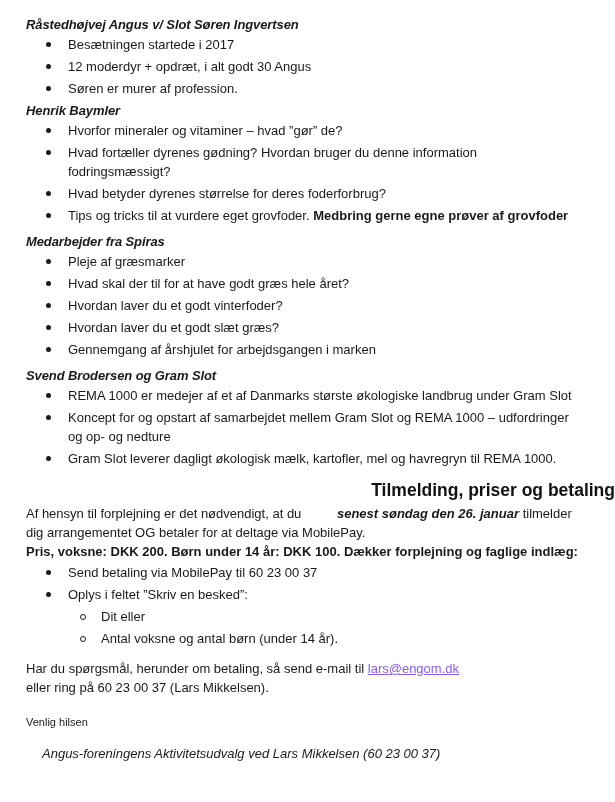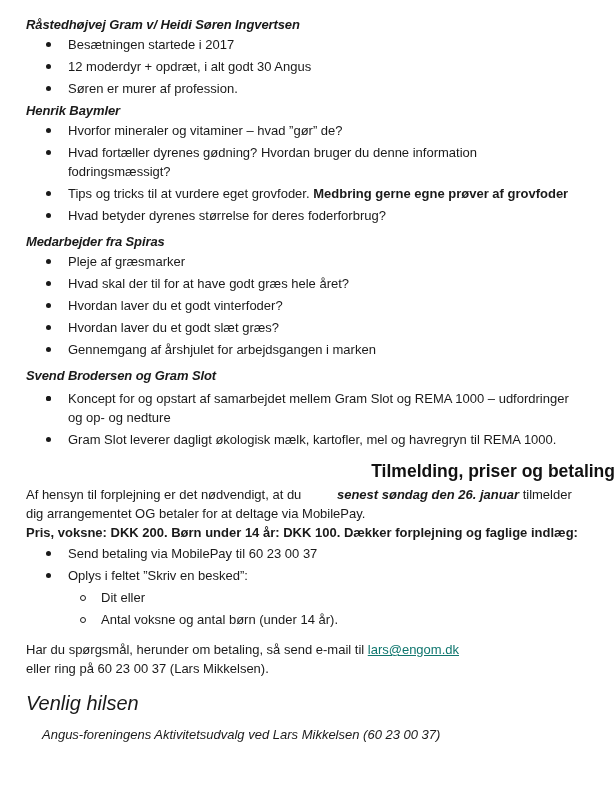--- a/index.html
+++ b/index.html
@@ -35,59 +35,59 @@
   .gap-m { height: 8px; }
   h2.main-heading {
     font-weight: bold; font-size: 17.5px; margin: 10px 0 2px 0; line-height: 24px;
     color: #111;
     text-align: right;
   }
   p { margin: 0; line-height: 19px; font-size: 13px; }
   .bold { font-weight: bold; }
   .bi { font-weight: bold; font-style: italic; margin-left: 32px; }
   .price { font-weight: bold; margin-bottom: 2px; }
-  a.email { color: #0f766e; }
+  a.email { color: #8b5cf6; }
   .closing { font-weight: bold; font-size: 14px; margin: 10px 0 0 0; line-height: 22px; }
-  .greeting { font-size: 20px; margin: 14px 0 0 0; line-height: 22px; font-style: italic; }
+  .greeting { font-size: 11px; margin: 14px 0 0 0; line-height: 22px; }
   .signature { font-size: 13px; font-style: italic; margin: 10px 0 0 16px; line-height: 22px; }
 </style>
 </head>
 <body>
 
 <div class="page">
 
-  <p class="section-heading">Råstedhøjvej Gram v/ Heidi  Søren Ingvertsen</p>
+  <p class="section-heading">Råstedhøjvej Angus v/ Slot  Søren Ingvertsen</p>
   <ul class="bullets">
     <li><span class="dot"></span><span>Besætningen startede i 2017</span></li>
     <li><span class="dot"></span><span>12 moderdyr + opdræt, i alt godt 30 Angus</span></li>
     <li><span class="dot"></span><span>Søren er murer af profession.</span></li>
   </ul>
 
   <p class="section-heading">Henrik Baymler</p>
   <ul class="bullets">
     <li><span class="dot"></span><span>Hvorfor mineraler og vitaminer – hvad ”gør” de?</span></li>
     <li><span class="dot"></span><span>Hvad fortæller dyrenes gødning? Hvordan bruger du denne information fodringsmæssigt?</span></li>
+    <li><span class="dot"></span><span>Hvad betyder dyrenes størrelse for deres foderforbrug?</span></li>
     <li><span class="dot"></span><span>Tips og tricks til at vurdere eget grovfoder. </span><span class="bold">Medbring gerne egne prøver af grovfoder</span></li>
-    <li><span class="dot"></span><span>Hvad betyder dyrenes størrelse for deres foderforbrug?</span></li>
   </ul>
   <div class="gap-s"></div>
 
   <p class="section-heading">Medarbejder fra Spiras</p>
   <ul class="bullets">
     <li><span class="dot"></span><span>Pleje af græsmarker</span></li>
     <li><span class="dot"></span><span>Hvad skal der til for at have godt græs hele året?</span></li>
     <li><span class="dot"></span><span>Hvordan laver du et godt vinterfoder?</span></li>
     <li><span class="dot"></span><span>Hvordan laver du et godt slæt græs?</span></li>
     <li><span class="dot"></span><span>Gennemgang af årshjulet for arbejdsgangen i marken</span></li>
   </ul>
   <div class="gap-s"></div>
 
   <p class="section-heading">Svend Brodersen og Gram Slot</p>
   <ul class="bullets">
-    <li><span class="dot"></span></li>
+    <li><span class="dot"></span><span>REMA 1000 er medejer af et af Danmarks største økologiske landbrug under Gram Slot</span></li>
     <li><span class="dot"></span><span>Koncept for og opstart af samarbejdet mellem Gram Slot og REMA 1000 – udfordringer og op- og nedture</span></li>
     <li><span class="dot"></span><span>Gram Slot leverer dagligt økologisk mælk, kartofler, mel og havregryn til REMA 1000.</span></li>
   </ul>
 
   <h2 class="main-heading">Tilmelding, priser og betaling</h2>
   <p style="width:560px;"><span>Af hensyn til forplejning er det nødvendigt, at du </span><span class="bi">senest søndag den 26. januar</span><span> tilmelder dig arrangementet OG betaler for at deltage via MobilePay.</span></p>
   <p class="price">Pris, voksne: DKK 200. Børn under 14 år: DKK 100. Dækker forplejning og faglige indlæg:</p>
   <ul class="bullets">
     <li><span class="dot"></span><span>Send betaling via MobilePay til 60 23 00 37</span></li>
     <li><span class="dot"></span><span>Oplys i feltet ”Skriv en besked”:</span></li>

